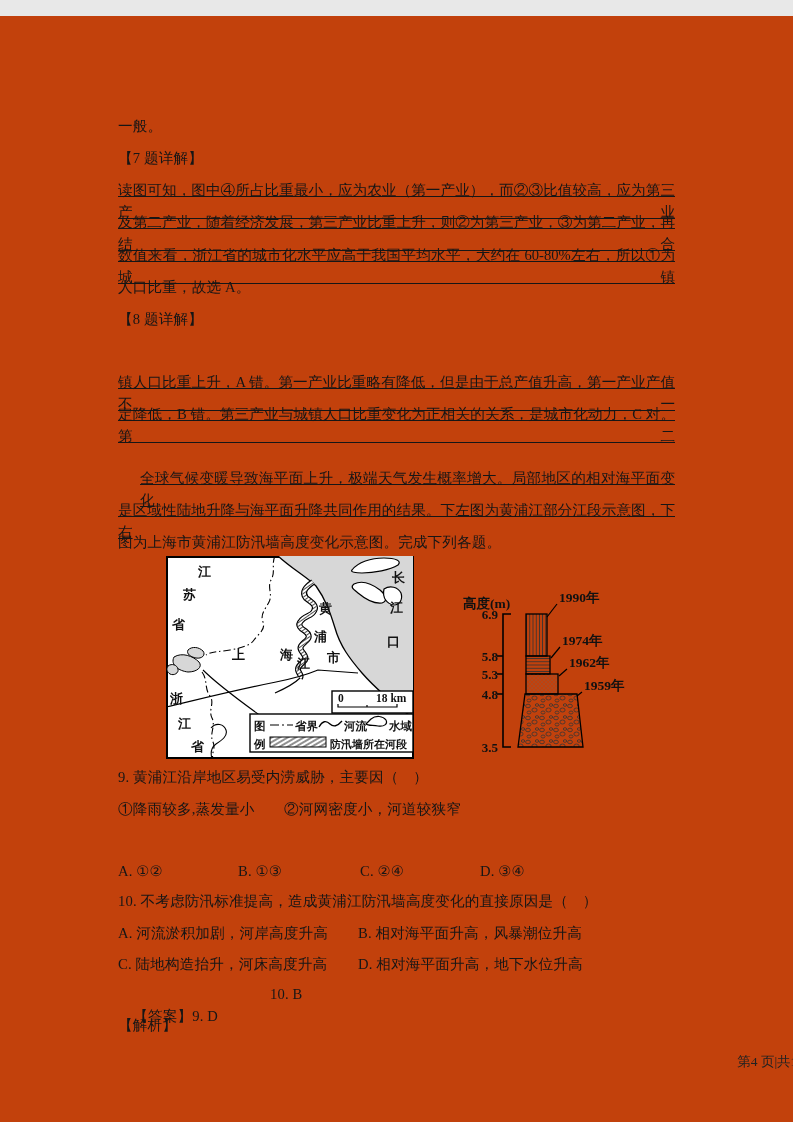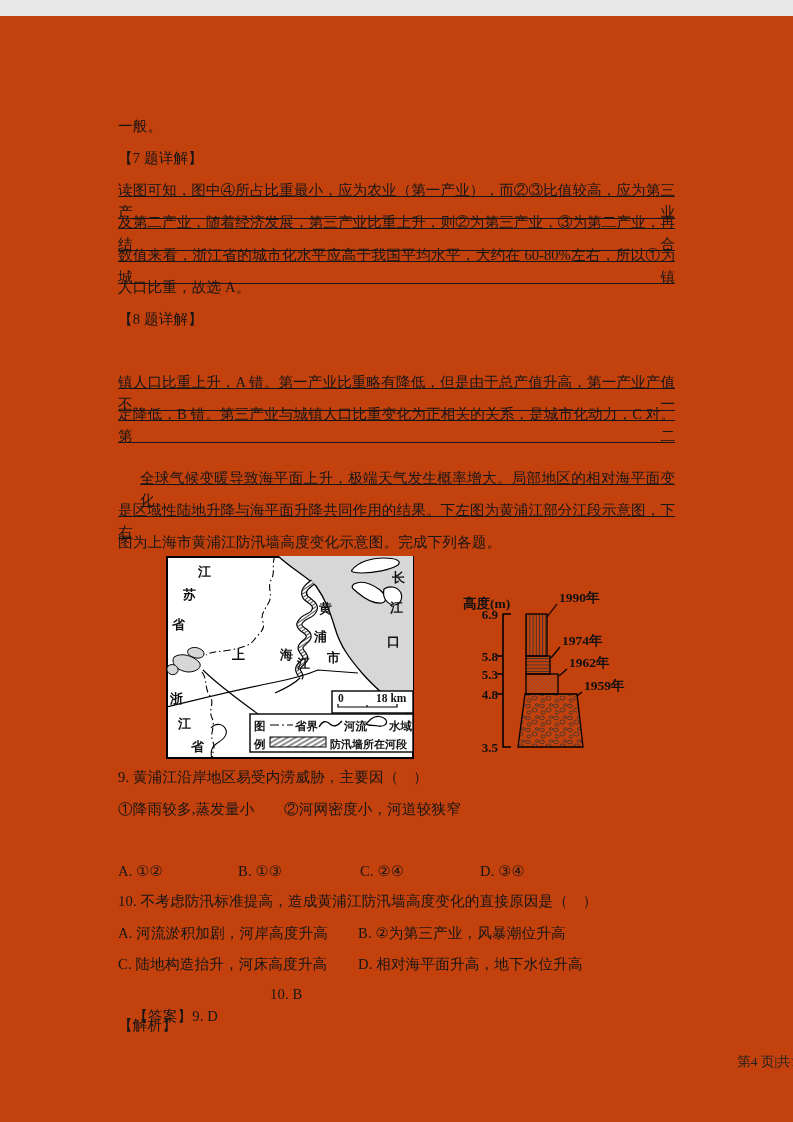--- a/index.html
+++ b/index.html
@@ -192,21 +192,21 @@
 
   <div class="ln" style="top:750px">9. 黄浦江沿岸地区易受内涝威胁，主要因（　）</div>
   <div class="ln" style="top:782px">①降雨较多,蒸发量小　　②河网密度小，河道较狭窄</div>
   <div class="ln" style="top:844px;left:118px">A. ①②</div>
   <div class="ln" style="top:844px;left:238px">B. ①③</div>
   <div class="ln" style="top:844px;left:360px">C. ②④</div>
   <div class="ln" style="top:844px;left:480px">D. ③④</div>
 
   <div class="ln" style="top:874px">10. 不考虑防汛标准提高，造成黄浦江防汛墙高度变化的直接原因是（　）</div>
   <div class="ln" style="top:906px;left:118px">A. 河流淤积加剧，河岸高度升高</div>
-  <div class="ln" style="top:906px;left:358px">B. ②为第三产业，风暴潮位升高</div>
+  <div class="ln" style="top:906px;left:358px">B. 相对海平面升高，风暴潮位升高</div>
   <div class="ln" style="top:937px;left:358px">D. 相对海平面升高，地下水位升高</div>
   <div class="ln" style="top:937px;left:118px">C. 陆地构造抬升，河床高度升高</div>
 
   <div class="ln" style="top:967px">
     <span>【答案】</span><span>9. D</span>
   </div>
   <div class="ln" style="top:967px;left:270px">10. B</div>
 
   <div class="ln" style="top:998px">【解析】</div>
 

